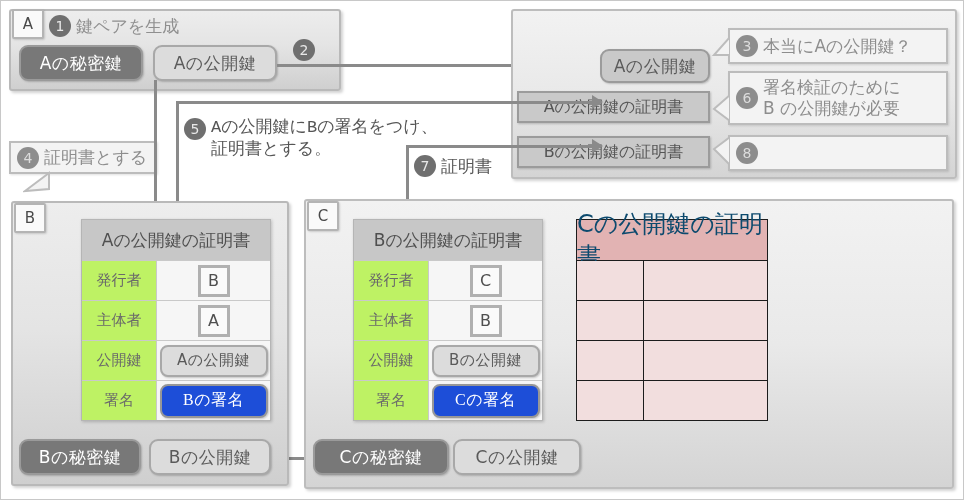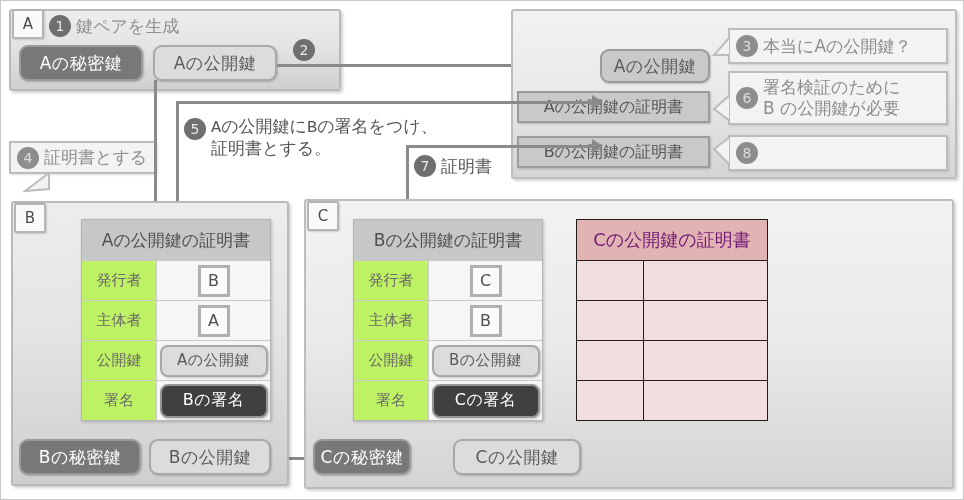--- a/index.html
+++ b/index.html
@@ -19,21 +19,21 @@
         display:flex;align-items:center;justify-content:center;
         font-size:15px;color:#4a4a4a;box-shadow:1px 1px 2px rgba(0,0,0,.15);}
 
   
   .pill{display:flex;align-items:center;justify-content:center;border-radius:9px;
         font-size:17px;letter-spacing:.5px;white-space:nowrap;
         box-shadow:1px 1px 2px rgba(0,0,0,.2);}
   .pill-private{background:#787878;border:2px solid #9a9a9a;color:#ffffff;}
   .pill-public{background:#dcdcdc;border:2px solid #a8a8a8;color:#5a5a5a;}
   .pill-public-dark{background:#c9c9c9;border:2px solid #9b9b9b;color:#5a5a5a;}
-  .pill-sig{background:#404040;border:2px solid #979797;color:#ffffff;border-radius:8px;}
+  .pill-sig{background:#1d4ed8;border:2px solid #979797;color:#ffffff;border-radius:8px;font-family:Liberation Serif, serif;}
   .pill-sm{font-size:15px;border-radius:8px;}
 
   
   .chip{display:flex;align-items:center;justify-content:center;
         background:#c9c9c9;border:2px solid #9b9b9b;color:#555;
         font-size:16px;white-space:nowrap;box-shadow:1px 1px 2px rgba(0,0,0,.2);}
 
   
   .callout{background:#f3f3f3;border:2px solid #bcbcbc;color:#8a8a8a;
            display:flex;align-items:center;box-shadow:1px 1px 2px rgba(0,0,0,.12);}
@@ -58,23 +58,23 @@
   .cert-row:first-of-type{border-top:none;}
   .cert-k{width:74px;display:flex;align-items:center;justify-content:center;
           font-size:15px;color:#6a6a6a;border-right:1px solid #c9c9c9;background:#bef264;}
   .cert-v{flex:1;display:flex;align-items:center;justify-content:center;background:#f6f6f6;}
   .letterbox{width:26px;height:26px;border:3px solid #b0b0b0;background:#fafafa;
              display:flex;align-items:center;justify-content:center;
              font-size:16px;color:#4f4f4f;}
 
   
   .cert-pink{border:1.5px solid #1c1c1c;display:flex;flex-direction:column;background:#f2dede;}
-  .pink-head{background:#e2b3b3;color:#701a75;font-size:18px;
+  .pink-head{background:#e2b3b3;color:#0c4a6e;font-size:24px;
              display:flex;align-items:center;justify-content:center;
-             border-bottom:1.5px solid #1c1c1c;text-align:center;}
+             border-bottom:1.5px solid #1c1c1c;}
   .pink-row{display:flex;flex:1;border-bottom:1.5px solid #1c1c1c;}
   .pink-row.last{border-bottom:none;}
   .pink-c1{width:66px;border-right:1.5px solid #1c1c1c;background:#f2dede;}
   .pink-c2{flex:1;background:#f2dede;}
 
   
   .ln{background:#8a8a8a;}
   .ln-h{height:3px;}
   .ln-v{width:3px;}
   .arrow-r{width:0;height:0;border-top:7px solid transparent;
@@ -255,16 +255,16 @@
     <div class="pink-row">
       <div class="pink-c1"></div>
       <div class="pink-c2"></div>
     </div>
     <div class="pink-row last">
       <div class="pink-c1"></div>
       <div class="pink-c2"></div>
     </div>
   </div>
 
-  <div class="abs pill pill-private" style="left:312px;top:438px;width:98px;height:36px;">Cの秘密鍵</div>
+  <div class="abs pill pill-private" style="left:312px;top:438px;width:136px;height:36px;">Cの秘密鍵</div>
   <div class="abs pill pill-public" style="left:444px;top:438px;width:128px;height:36px;margin-left:8px;">Cの公開鍵</div>
 
 </div>
 
 </body></html>

